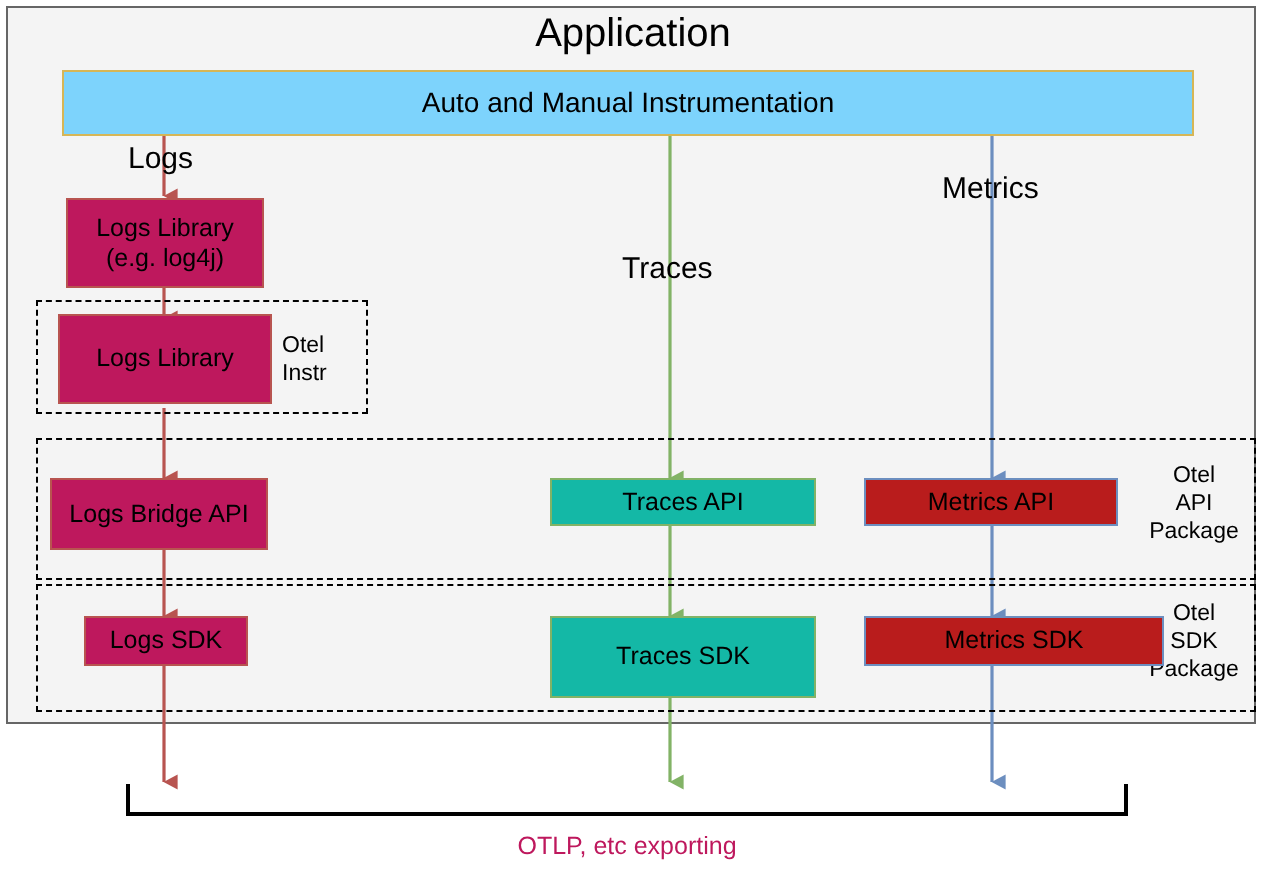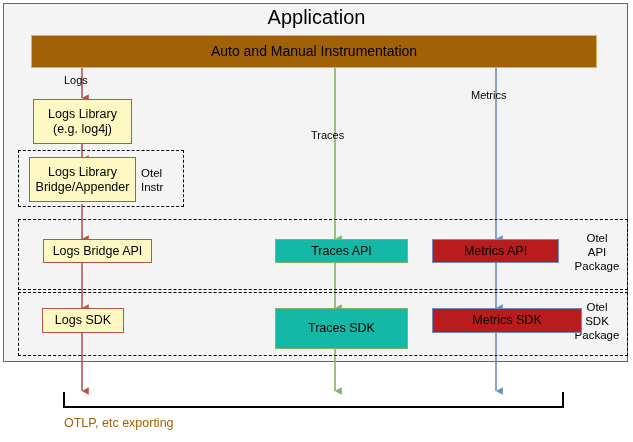--- a/index.html
+++ b/index.html
@@ -8,35 +8,35 @@
   #stage{position:absolute;inset:0;width:633px;height:442px;}
   .abs{position:absolute;box-sizing:border-box;}
 
   
   .app-box{left:3px;top:3px;width:625px;height:359px;background:#f4f4f4;border:1px solid #666666;}
   .app-title{left:0;top:4px;width:633px;text-align:center;font-size:20px;line-height:26px;color:#000;}
 
   
   .node{display:flex;align-items:center;justify-content:center;text-align:center;
         font-size:12.5px;line-height:15px;border-width:1px;border-style:solid;}
-  .n-yellow{background:#a16207;border-color:#d6b656;}
-  .n-red{background:#fef9c3;border-color:#b85450;}
+  .n-yellow{background:#7dd3fc;border-color:#d6b656;}
+  .n-red{background:#be185d;border-color:#b85450;}
   .n-green{background:#14b8a6;border-color:#82b366;}
   .n-blue{background:#b91c1c;border-color:#6c8ebf;}
 
   
   .dashed{border:1.5px dashed #000;background:transparent;}
   .group-label{font-size:11.5px;line-height:14px;text-align:center;color:#000;}
   .group-label.left{text-align:left;}
 
   
-  .flowlabel{font-size:11px;line-height:12px;color:#000;white-space:nowrap;}
+  .flowlabel{font-size:15px;line-height:12px;color:#000;white-space:nowrap;}
 
   .svg-layer{position:absolute;left:0;top:0;width:633px;height:442px;pointer-events:none;}
-  .caption{font-size:12.5px;line-height:16px;color:#a16207;}
+  .caption{font-size:12.5px;line-height:16px;text-align:center;color:#be185d;}
 </style>
 </head>
 <body>
 
 <div id="stage">
 
   <div class="abs app-box"></div>
   <div class="abs app-title">Application</div>
 
   <svg class="svg-layer" viewBox="0 0 633 442">
@@ -103,24 +103,23 @@
   <div class="abs flowlabel" style="left:311px;top:89px;margin-top:40px;">Traces</div>
   <div class="abs flowlabel" style="left:471px;top:89px;">Metrics</div>
 
   <div class="abs node n-red" style="left:33px;top:99px;width:99px;height:45px;flex-direction:column;">
     <span>Logs Library</span>
     <span>(e.g. log4j)</span>
   </div>
 
   <div class="abs node n-red" style="left:29px;top:157px;width:107px;height:45px;flex-direction:column;">
     <span>Logs Library</span>
-    <span>Bridge/Appender</span>
   </div>
 
-  <div class="abs node n-red" style="left:43px;top:239px;width:109px;height:24px;">
+  <div class="abs node n-red" style="left:25px;top:239px;width:109px;height:36px;">
     <span>Logs Bridge API</span>
   </div>
   <div class="abs node n-green" style="left:275px;top:239px;width:133px;height:24px;">
     <span>Traces API</span>
   </div>
   <div class="abs node n-blue" style="left:432px;top:239px;width:127px;height:24px;">
     <span>Metrics API</span>
   </div>
 
   <div class="abs node n-red" style="left:42px;top:308px;width:82px;height:25px;">

